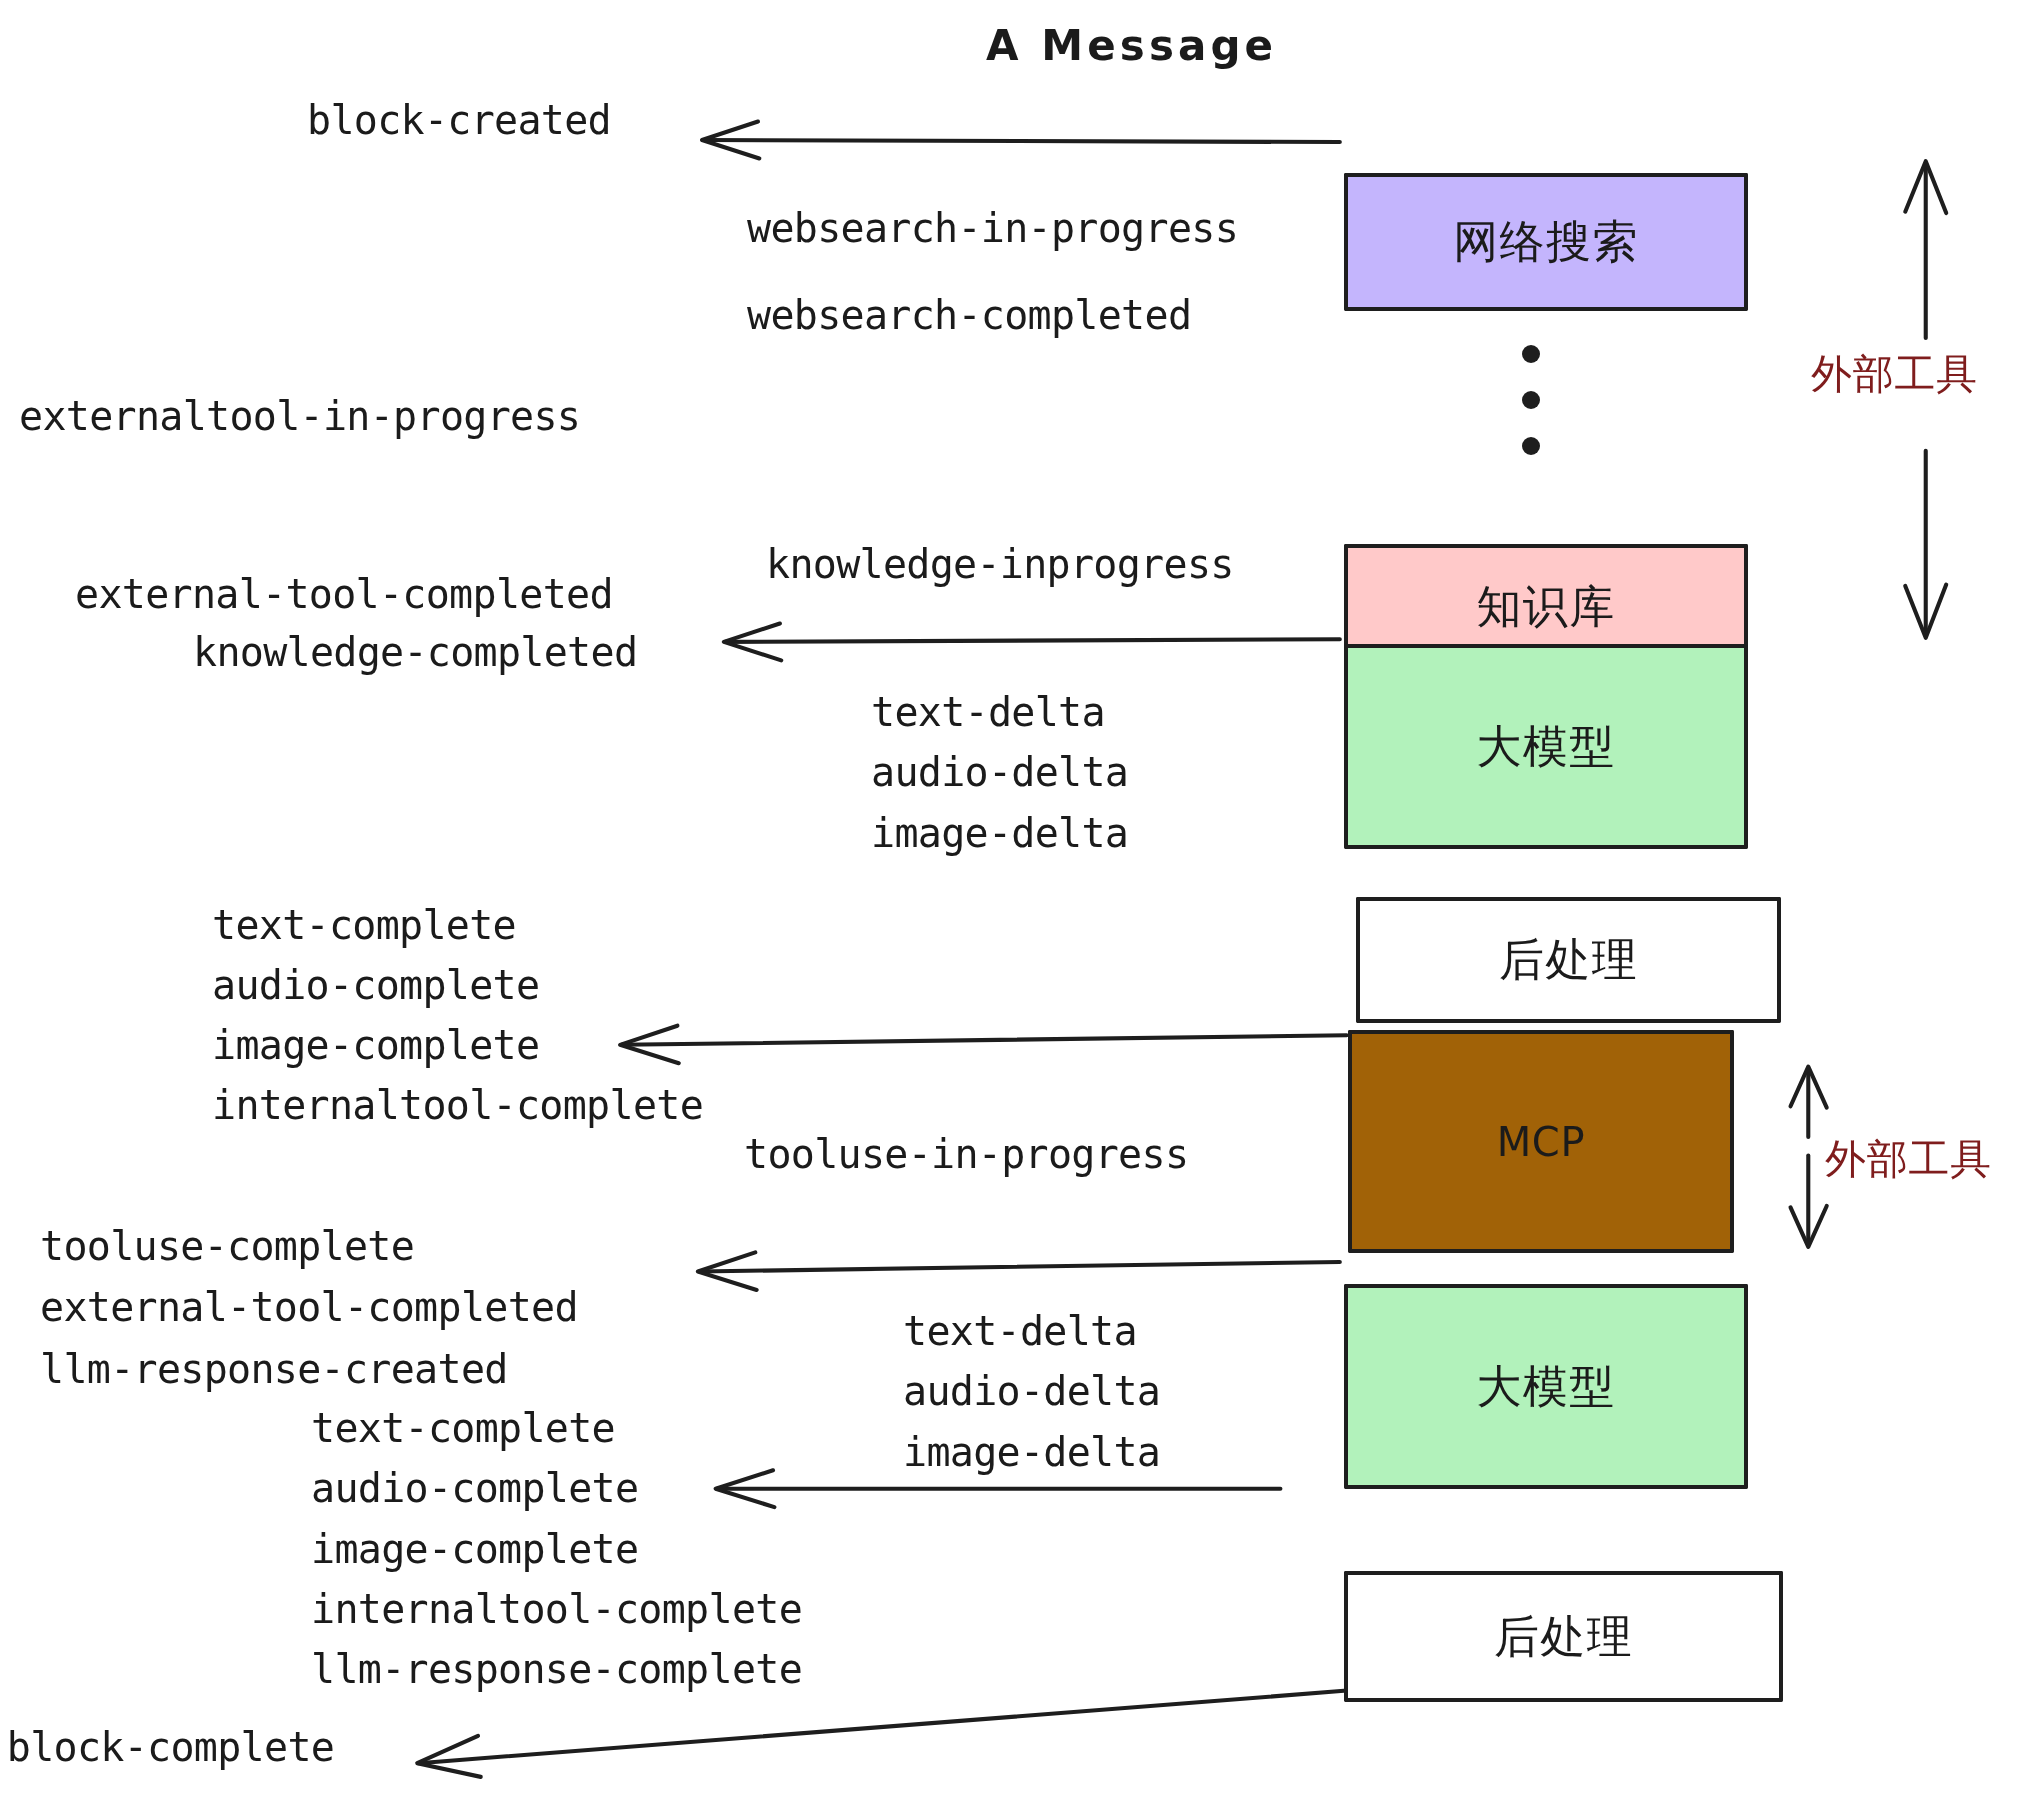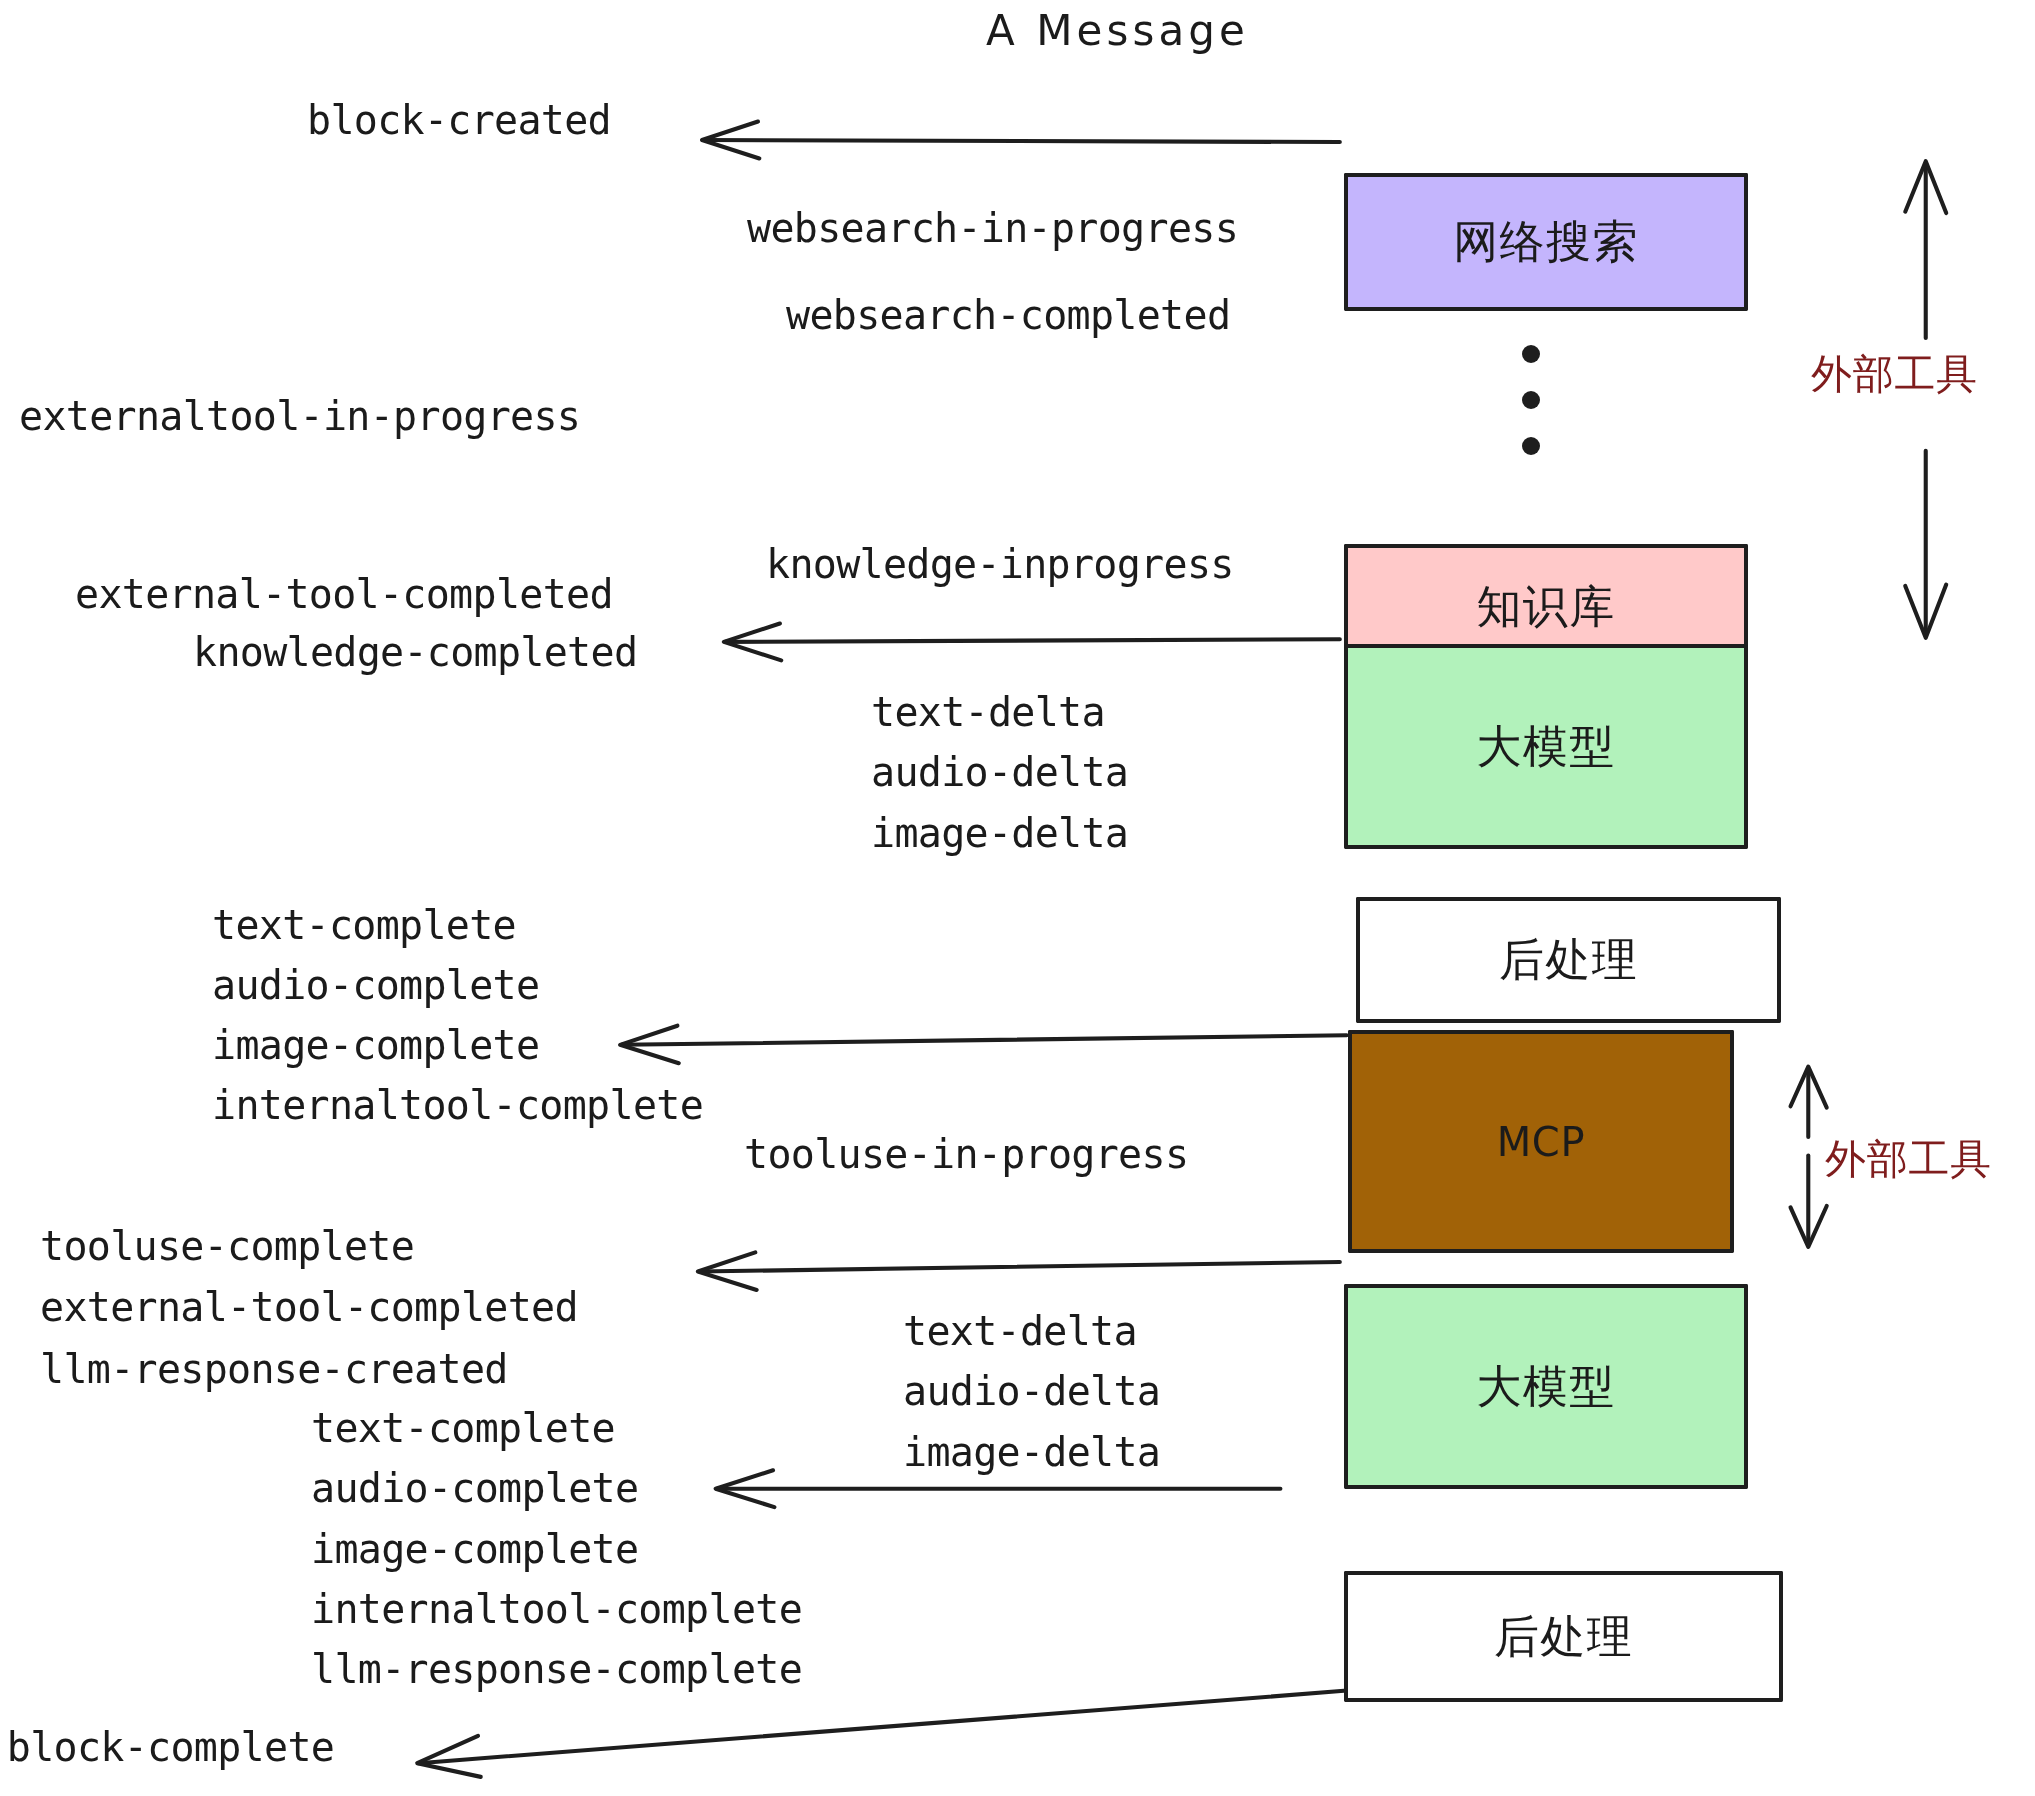--- a/index.html
+++ b/index.html
@@ -76,21 +76,21 @@
     width: 2035px;
     height: 1796px;
     pointer-events: none;
   }
 </style>
 </head>
 <body>
 
 <div id="canvas">
 
-  <div class="title" style="left:986px; top:6px;">A Message</div>
+  <div class="title" style="left:986px; top:21px;font-weight:bold;">A Message</div>
 
   <div class="box" style="left:1344px; top:173px; width:404px; height:138px; background:#c4b5fd;text-align:center;">
     <span>网络搜索</span>
   </div>
 
   <div class="box" style="left:1344px; top:509px; width:404px; height:125px; background:#ffc9c9;margin-top:35px;">
     <span>知识库</span>
   </div>
 
   <div class="box" style="left:1344px; top:644px; width:404px; height:205px; background:#b2f2bb;">
@@ -116,21 +116,21 @@
   <div class="dot" style="left:1522px; top:345px;"></div>
   <div class="dot" style="left:1522px; top:391px;"></div>
   <div class="dot" style="left:1522px; top:437px;"></div>
 
   <div class="sidelabel" style="left:1811px; top:335px;">外部工具</div>
 
   <div class="sidelabel" style="left:1825px; top:1120px;">外部工具</div>
 
   <div class="ev" style="left:307px; top:100px;">block-created</div>
   <div class="ev" style="left:747px; top:208px;">websearch-in-progress</div>
-  <div class="ev" style="left:786px; top:295px;">websearch-completed</div>
+  <div class="ev" style="left:747px; top:295px;">websearch-completed</div>
   <div class="ev" style="left:19px;  top:396px;">externaltool-in-progress</div>
   <div class="ev" style="left:766px; top:544px;">knowledge-inprogress</div>
   <div class="ev" style="left:75px; top:574px;">external-tool-completed</div>
   <div class="ev" style="left:193px; top:632px;">knowledge-completed</div>
 
   <div class="ev" style="left:871px; top:692px;">text-delta</div>
   <div class="ev" style="left:871px; top:752px;">audio-delta</div>
   <div class="ev" style="left:871px; top:813px;">image-delta</div>
 
   <div class="ev" style="left:212px; top:905px;">text-complete</div>

